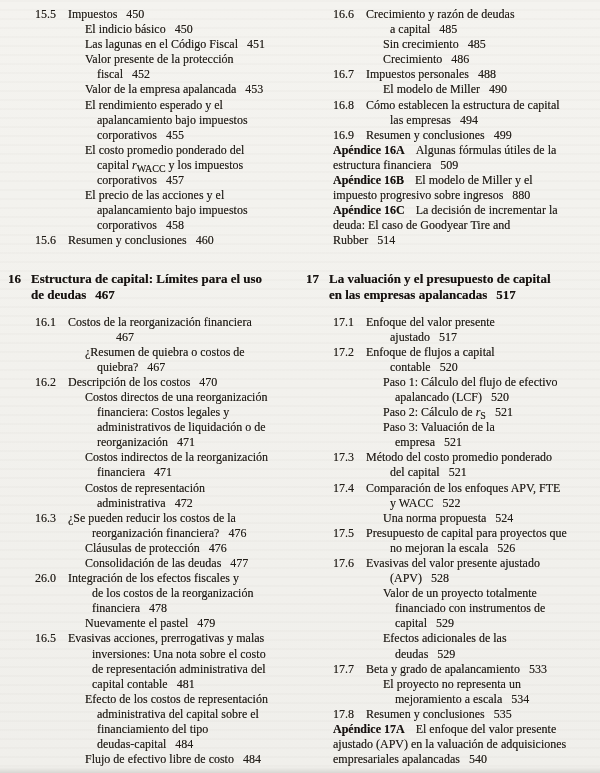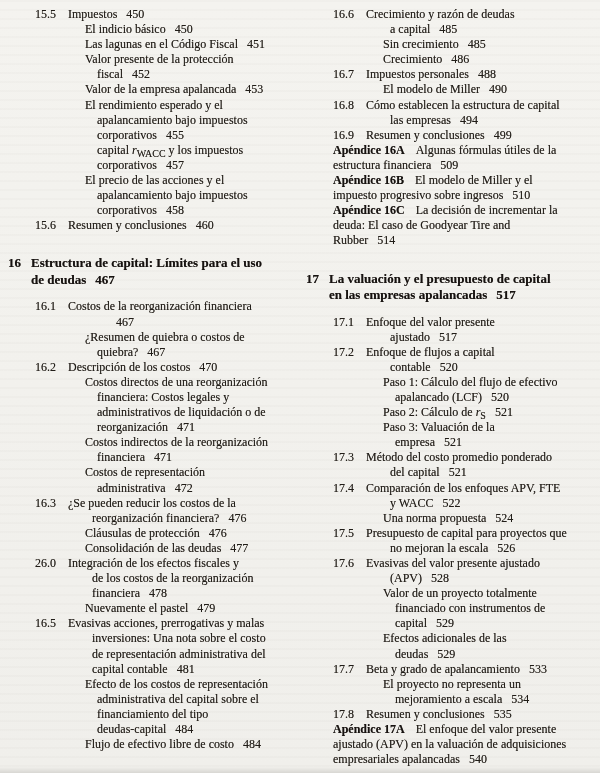--- a/index.html
+++ b/index.html
@@ -73,20 +73,21 @@
       </div>
       <div class="entry sub">
         <div class="line">Valor de la empresa apalancada<span class="pg">453</span></div>
       </div>
       <div class="entry sub">
         <div class="line">El rendimiento esperado y el</div>
         <div class="line wrap">apalancamiento bajo impuestos</div>
         <div class="line wrap">corporativos<span class="pg">455</span></div>
       </div>
       <div class="entry sub">
+        <div class="line">El costo promedio ponderado del</div>
         <div class="line wrap">capital <i>r</i><sub>WACC</sub> y los impuestos</div>
         <div class="line wrap">corporativos<span class="pg">457</span></div>
       </div>
       <div class="entry sub">
         <div class="line">El precio de las acciones y el</div>
         <div class="line wrap">apalancamiento bajo impuestos</div>
         <div class="line wrap">corporativos<span class="pg">458</span></div>
       </div>
       <div class="entry section">
         <span class="num">15.6</span>
@@ -190,21 +191,21 @@
       <div class="entry section">
         <span class="num">16.9</span>
         <div class="line">Resumen y conclusiones<span class="pg">499</span></div>
       </div>
       <div class="entry appendix">
         <div class="line"><span class="applabel">Apéndice 16A</span><span class="appgap"></span>Algunas fórmulas útiles de la</div>
         <div class="line wrap">estructura financiera<span class="pg">509</span></div>
       </div>
       <div class="entry appendix">
         <div class="line"><span class="applabel">Apéndice 16B</span><span class="appgap"></span>El modelo de Miller y el</div>
-        <div class="line wrap">impuesto progresivo sobre ingresos<span class="pg">510</span></div>
+        <div class="line wrap">impuesto progresivo sobre ingresos<span class="pg">880</span></div>
       </div>
       <div class="entry appendix">
         <div class="line"><span class="applabel">Apéndice 16C</span><span class="appgap"></span>La decisión de incrementar la</div>
         <div class="line wrap">deuda: El caso de Goodyear Tire and</div>
         <div class="line wrap">Rubber<span class="pg">514</span></div>
       </div>
       <div class="gap"></div>
       <div class="entry chapter">
         <span class="num">17</span>
         <div class="line">La valuación y el presupuesto de capital</div>

